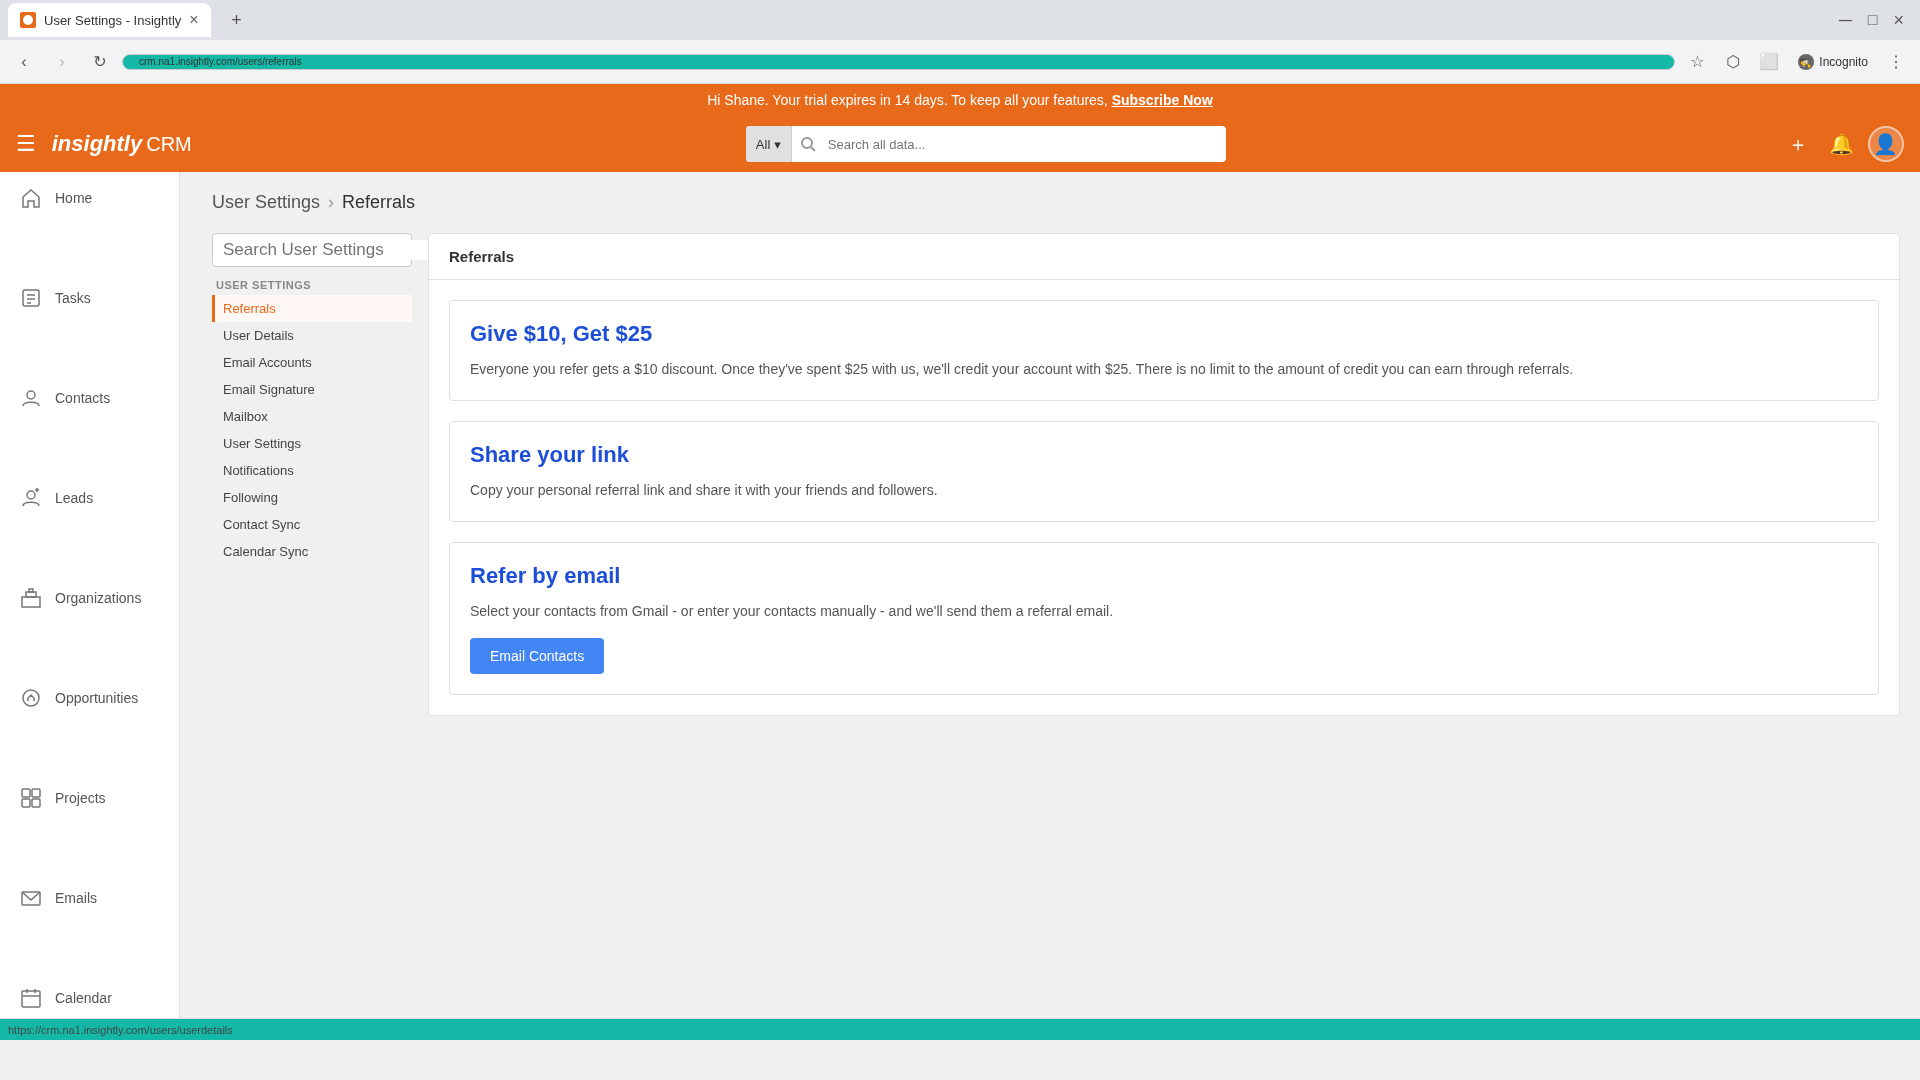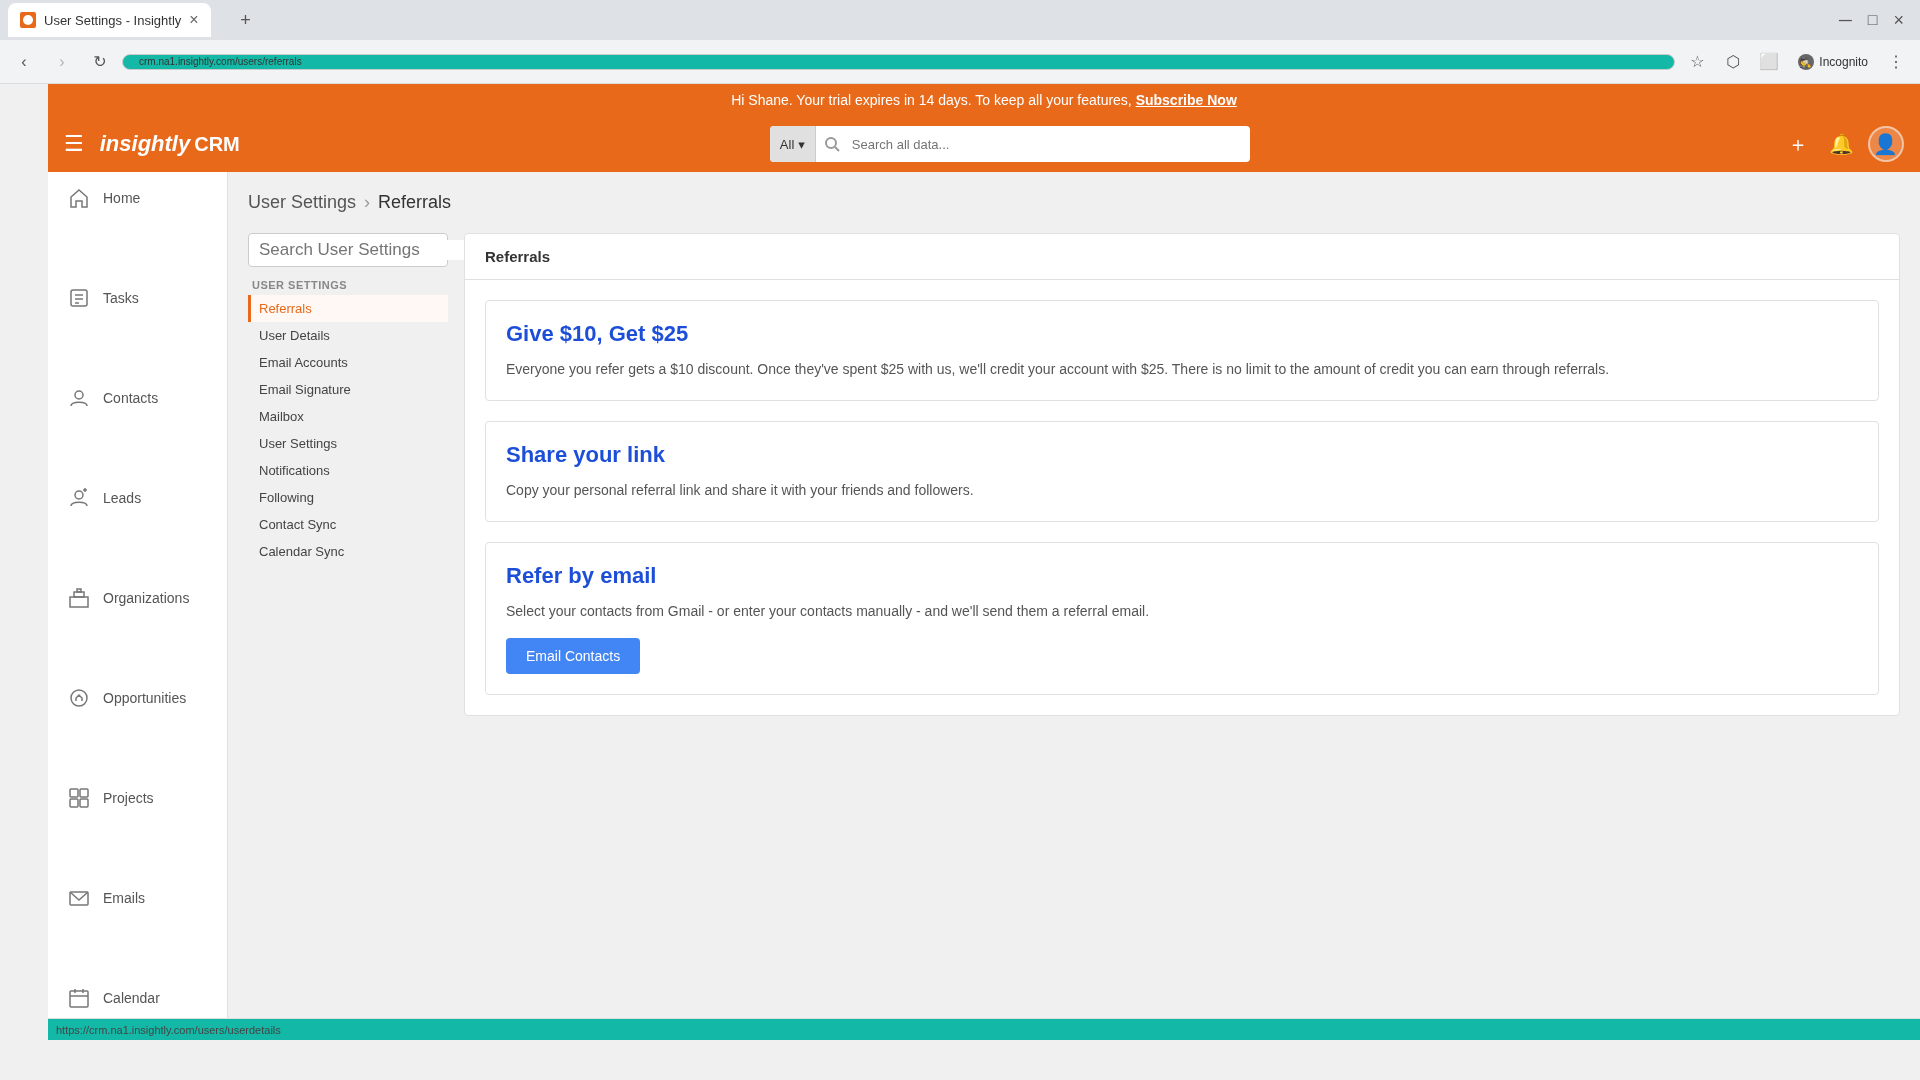--- a/index.html
+++ b/index.html
@@ -1,64 +1,64 @@
 <!DOCTYPE html>
 <html><head>
   <meta charset="utf-8">
   <style>
     * { box-sizing: border-box; margin: 0; padding: 0; }
     body { font-family: Arial, sans-serif; font-size: 14px; color: #333; background: #f0f0f0; overflow: hidden; }
 
     
     .browser-chrome { background: #dee1e6; width: 1920px; }
-    .browser-tab-bar { display: flex; align-items: center; height: 40px; background: #dee1e6; padding: 16px 8px; gap: 21px; }
+    .browser-tab-bar { display: flex; align-items: center; height: 40px; background: #dee1e6; padding: 16px 8px; gap: 12px; }
     .browser-tab { display: flex; align-items: center; background: #fff; border-radius: 8px 8px 0 0; padding: 0 12px; height: 34px; min-width: 200px; gap: 8px; font-size: 13px; color: #333; }
     .browser-tab .favicon { width: 16px; height: 16px; background: #e8691a; border-radius: 2px; display: flex; align-items: center; justify-content: center; }
     .tab-close { margin-left: auto; cursor: pointer; color: #666; font-size: 16px; }
     .new-tab-btn { width: 28px; height: 28px; border-radius: 50%; display: flex; align-items: center; justify-content: center; font-size: 18px; color: #555; cursor: pointer; }
     .window-controls { margin-left: auto; display: flex; gap: 8px; padding-right: 8px; }
 
     .browser-toolbar { display: flex; align-items: center; height: 44px; background: #f1f3f4; border-bottom: 1px solid #ddd; padding: 0 8px; gap: 6px; }
     .nav-btn { width: 32px; height: 32px; border-radius: 50%; display: flex; align-items: center; justify-content: center; cursor: pointer; color: #555; font-size: 16px; }
     .address-bar { flex: 1; height: 16px; background: #14b8a6; border: 1px solid #ccc; border-radius: 16px; padding: 0 16px; font-size: 10px; display: flex; align-items: center; color: #333; }
     .toolbar-icons { display: flex; gap: 4px; align-items: center; }
     .toolbar-icon-btn { width: 32px; height: 32px; border-radius: 50%; display: flex; align-items: center; justify-content: center; cursor: pointer; color: #555; font-size: 16px; }
     .incognito-badge { font-size: 12px; color: #333; display: flex; align-items: center; gap: 4px; padding: 4px 8px; }
 
     
-    .app-wrapper { width: 1920px; height: 956px; display: flex; flex-direction: column; padding-left: 48px; }
+    .app-wrapper { width: 1920px; height: 956px; display: flex; flex-direction: column; }
 
     
     .trial-banner { background: #e8691a; color: #fff; text-align: center; padding: 8px; font-size: 14px; flex-shrink: 0; }
     .trial-banner a { color: #fff; font-weight: bold; text-decoration: underline; cursor: pointer; }
 
     
     .app-header { background: #e8691a; height: 56px; display: flex; align-items: center; padding: 0 16px; gap: 16px; flex-shrink: 0; }
     .hamburger { color: #fff; font-size: 22px; cursor: pointer; }
     .logo-area { display: flex; align-items: center; gap: 4px; }
     .logo-text { color: #fff; font-style: italic; font-weight: bold; font-size: 22px; }
-    .crm-text { color: #fff; font-size: 20px; font-weight: 700; }
+    .crm-text { color: #fff; font-size: 20px; font-weight: 400; }
     .search-area { flex: 1; display: flex; justify-content: center; }
     .search-box { display: flex; align-items: center; background: #fff; border-radius: 4px; height: 36px; width: 480px; overflow: hidden; }
     .search-dropdown { background: #e0e0e0; padding: 0 10px; height: 100%; display: flex; align-items: center; gap: 4px; font-size: 13px; cursor: pointer; border-right: 1px solid #ccc; color: #333; }
     .search-input { border: none; outline: none; padding: 0 12px; flex: 1; font-size: 13px; color: #999; }
     .header-actions { display: flex; align-items: center; gap: 8px; margin-left: auto; }
     .header-icon-btn { color: #fff; width: 36px; height: 36px; border-radius: 50%; display: flex; align-items: center; justify-content: center; font-size: 20px; cursor: pointer; }
     .header-avatar { width: 36px; height: 36px; border-radius: 50%; background: #fff3; display: flex; align-items: center; justify-content: center; cursor: pointer; color: #fff; font-size: 20px; border: 2px solid rgba(255,255,255,0.5); }
 
     
     .app-body { display: flex; flex: 1; overflow: hidden; }
 
     
     .sidebar { width: 180px; background: #fff; border-right: 1px solid #e0e0e0; display: flex; flex-direction: column; overflow-y: auto; flex-shrink: 0; gap: 48px; }
     .sidebar-item { display: flex; align-items: center; gap: 12px; padding: 14px 16px; cursor: pointer; color: #555; font-size: 14px; border-left: 3px solid transparent; }
     .sidebar-icon { width: 24px; height: 24px; display: flex; align-items: center; justify-content: center; flex-shrink: 0; }
 
     
-    .main-content { flex: 1; overflow-y: auto; background: #f0f0f0; padding: 20px; }
+    .main-content { flex: 1; overflow-y: auto; background: #f0f0f0; padding: 20px; margin-left: 12px; }
     .breadcrumb { display: flex; align-items: center; gap: 8px; font-size: 18px; color: #555; margin-bottom: 20px; }
     .breadcrumb-sep { color: #999; }
     .breadcrumb-current { color: #333; font-weight: 500; }
 
     
     .settings-layout { display: flex; gap: 16px; }
     .settings-sidebar { width: 200px; flex-shrink: 0; }
     .settings-search { display: flex; align-items: center; border: 1px solid #ccc; border-radius: 4px; background: #fff; padding: 6px 10px; gap: 8px; margin-bottom: 12px; }
     .settings-search input { border: none; outline: none; font-size: 13px; flex: 1; }
     .settings-nav-section { font-size: 11px; font-weight: bold; color: #888; text-transform: uppercase; margin: 8px 0 4px; letter-spacing: 0.5px; padding: 0 4px; }

